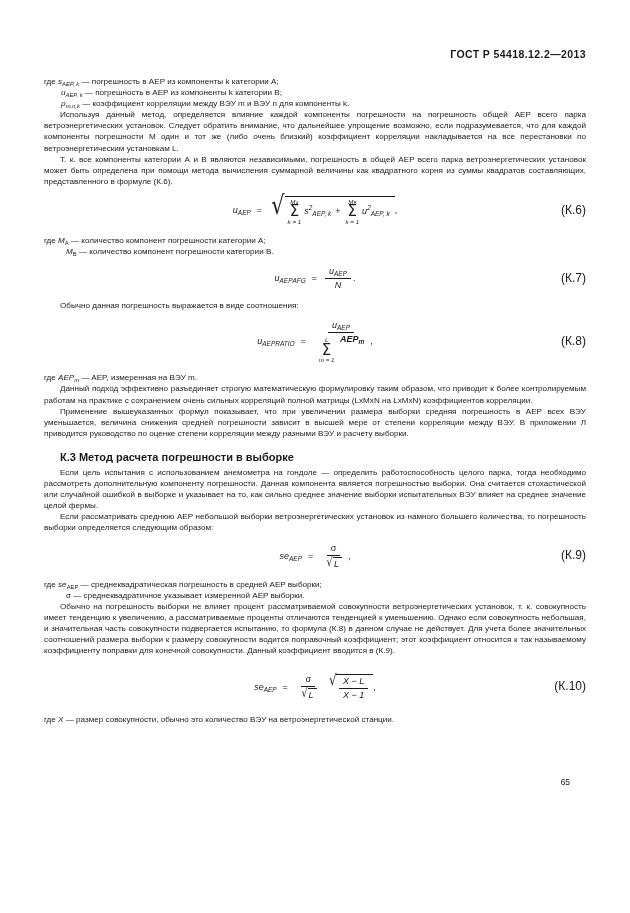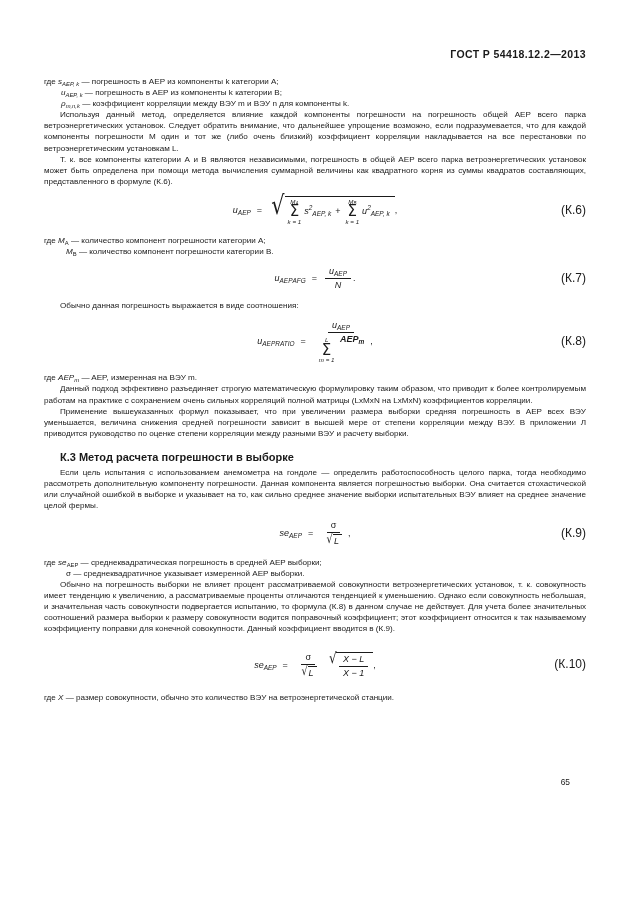--- a/index.html
+++ b/index.html
@@ -313,20 +313,21 @@
     <p class="indent">Применение вышеуказанных формул показывает, что при увеличении размера выборки средняя погрешность в AEP всех ВЭУ уменьшается, величина снижения средней погрешности зависит в высшей мере от степени корреляции между ВЭУ. В приложении Л приводится руководство по оценке степени корреляции между разными ВЭУ и расчету выборки.</p>
 
     <div class="gap-l"></div>
 
     <div class="section-head">К.3 Метод расчета погрешности в выборке</div>
 
     <div class="gap-s"></div>
 
     <p class="indent">Если цель испытания с использованием анемометра на гондоле — определить работоспособность целого парка, тогда необходимо рассмотреть дополнительную компоненту погрешности. Данная компонента является погрешностью выборки. Она считается стохастической или случайной ошибкой в выборке и указывает на то, как сильно среднее значение выборки испытательных ВЭУ влияет на среднее значение целой фермы.</p>
 
+    <p class="indent">Если рассматривать среднюю AEP небольшой выборки ветроэнергетических установок из намного большего количества, то погрешность выборки определяется следующим образом:</p>
 
     <div class="gap-m"></div>
 
     <div class="formula-row">
       <div class="formula-body">
         <span class="lhs"><span>se</span><sub>AEP</sub></span>
         <span class="eqsign">=</span>
         <span class="frac">
           <span class="num">σ</span>
           <span class="den">

